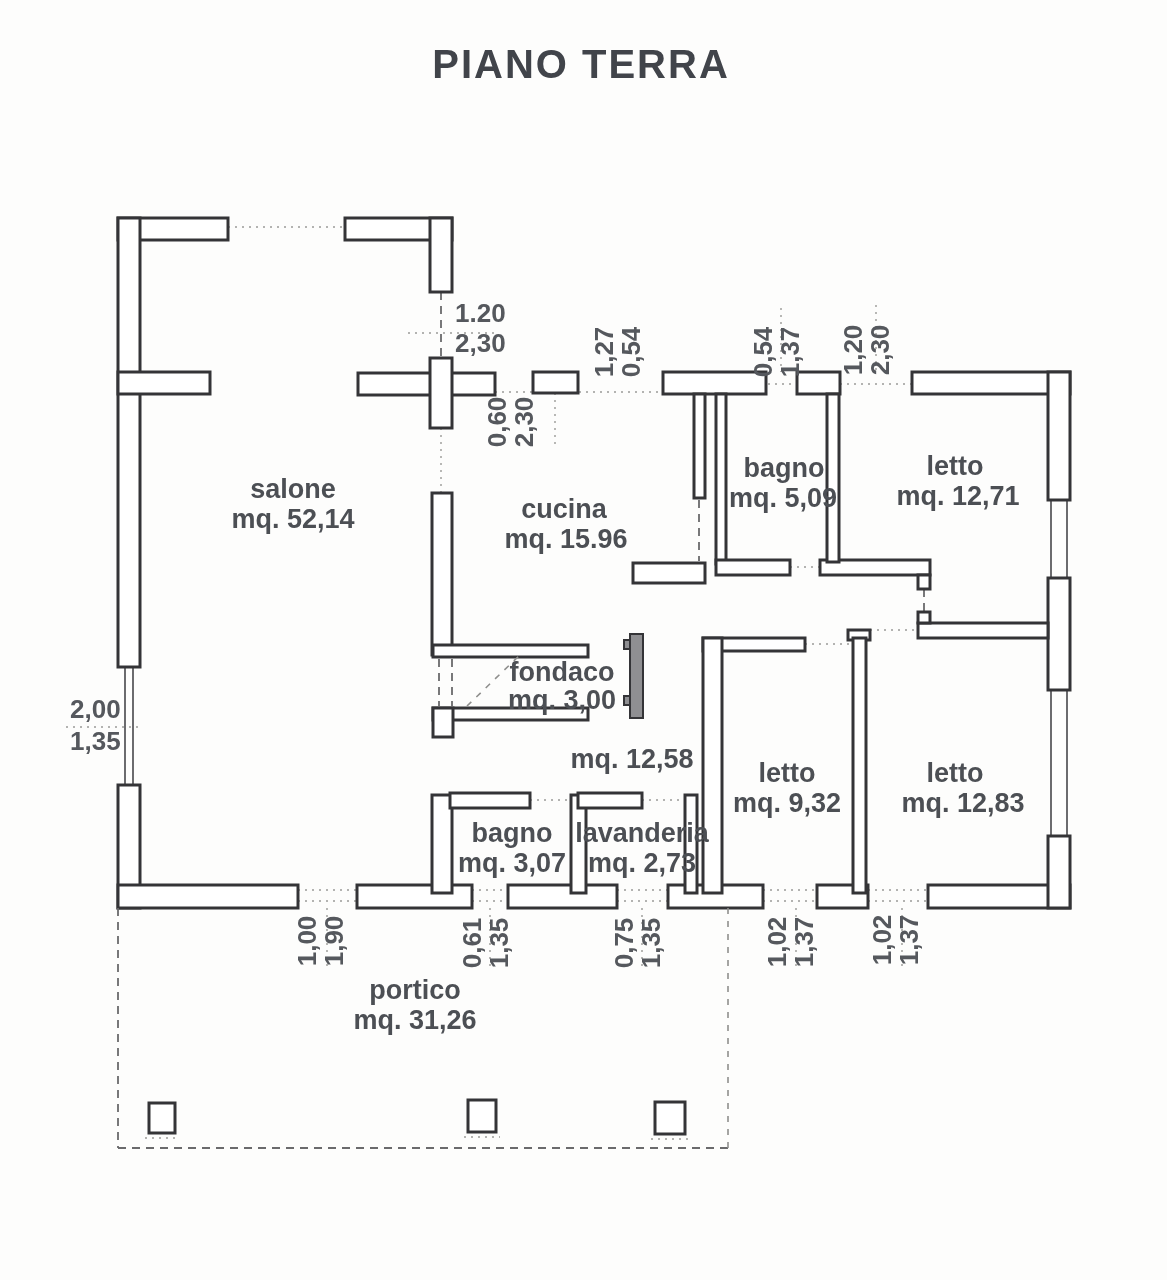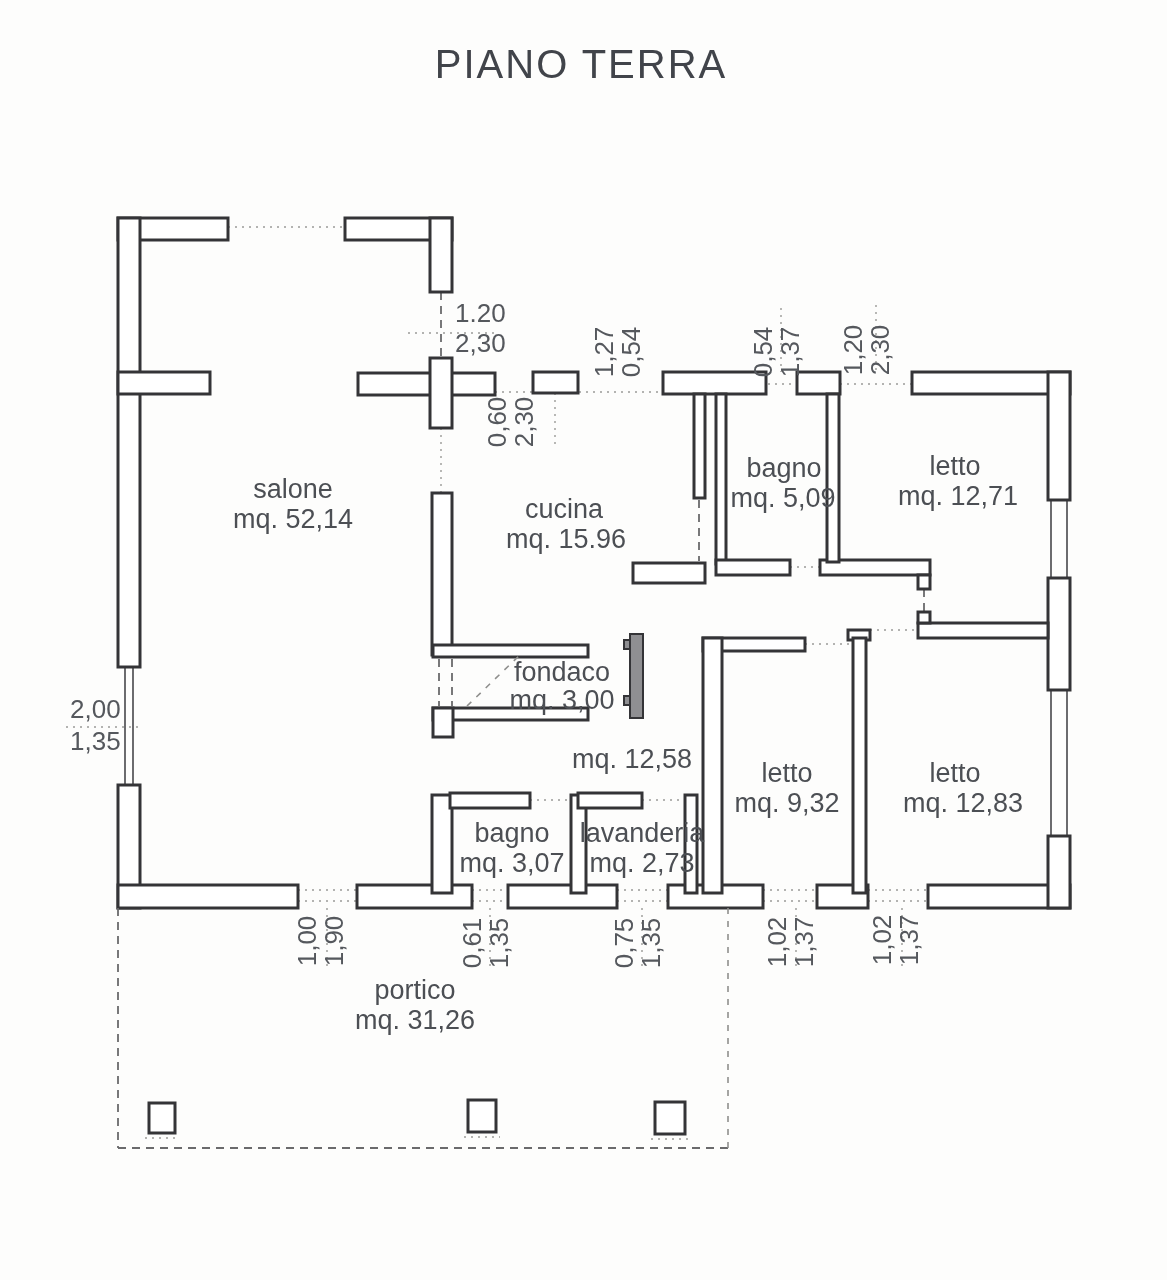--- a/index.html
+++ b/index.html
@@ -1,17 +1,17 @@
 <!DOCTYPE html>
 <html><head>
 <meta charset="utf-8">
 <style>
   html,body{margin:0;padding:0;background:#e8e8e6;}
   #page{position:relative;width:1167px;height:1280px;background:#fdfdfc;margin:0 auto;overflow:hidden;
-        font-family:"Liberation Sans", sans-serif;}
+        font-family:"Liberation Sans", sans-serif;font-weight:bold;}
   svg{display:block;}
   .w   {fill:#ffffff;stroke:#343437;stroke-width:3;}
   .wthin{fill:none;stroke:#47474a;stroke-width:1.6;}
   .leaf{fill:#8f8f92;stroke:#343437;stroke-width:2;}
   .dot {fill:none;stroke:#9a9a98;stroke-width:1.4;stroke-dasharray:2 5;}
   .dash{fill:none;stroke:#6a6a6c;stroke-width:1.8;stroke-dasharray:8 6;}
   .dashf{fill:none;stroke:#8f8f8d;stroke-width:1.6;stroke-dasharray:6 7;}
   .room {font-size:27px;fill:#4c4f54;text-anchor:middle;}
   .dim  {font-size:26px;fill:#55585d;text-anchor:middle;}
   .dimL {font-size:26px;fill:#55585d;text-anchor:start;}

